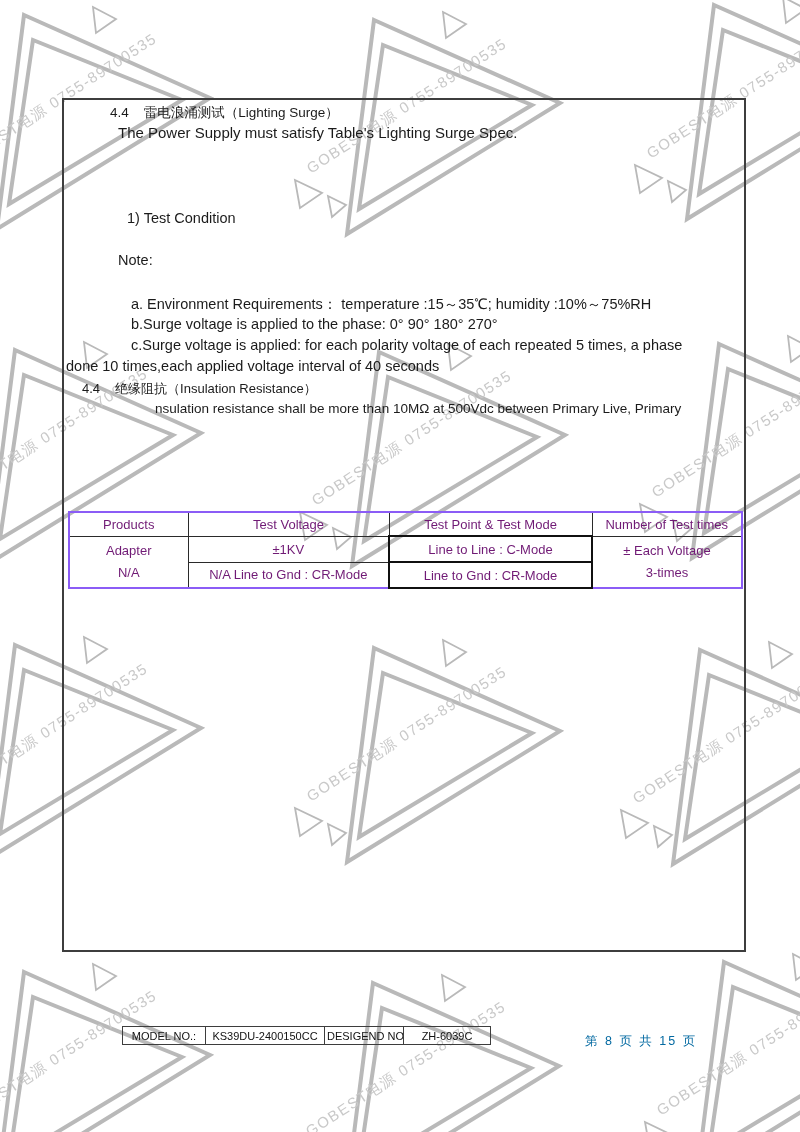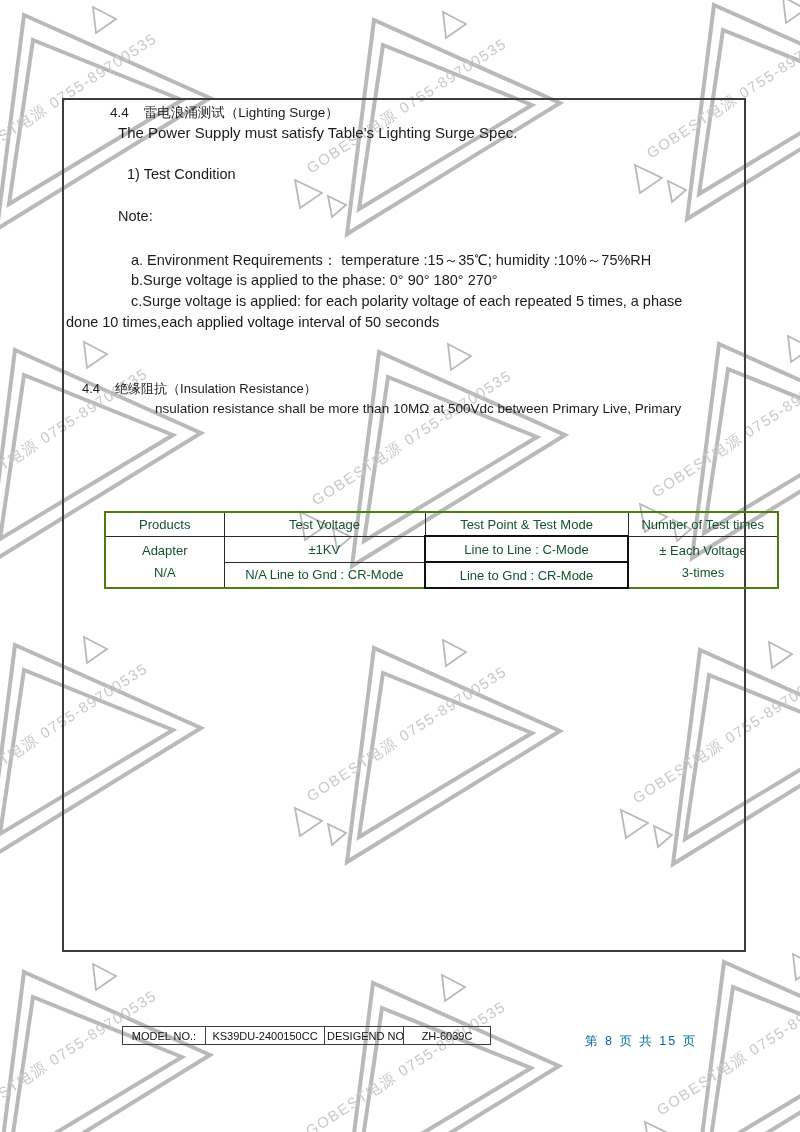--- a/index.html
+++ b/index.html
@@ -10,30 +10,29 @@
   }
   .wm-layer { position:absolute; left:0; top:0; width:800px; height:1132px; z-index:0; }
   .frame {
     position:absolute; left:62px; top:98px; width:680px; height:850px;
     border:2px solid #3d3d3d; z-index:1; background:transparent;
   }
   .t { position:absolute; white-space:nowrap; z-index:2; }
   .h-num { display:inline-block; margin-right:15px; }
   .s-heading   { font-size:13.5px;margin-left:28px; }
   .s-intro     { font-size:15px; }
-  .s-line      { font-size:14.5px; }
+  .s-line      { font-size:14.5px;margin-top:44px; }
   .ins-heading { font-size:13px; }
   .ins-body    { font-size:13.5px; }
 
   table.spec {
     position:absolute; left:68px; top:511px; z-index:2;
     border-collapse:collapse; table-layout:fixed; width:673px;
-    font-size:13px; text-align:center; color:#14532d;
-    border:2px solid #4d7c0f;
-    margin-left:36px;
+    font-size:13px; text-align:center; color:#701a75;
+    border:2px solid #8b5cf6;
   }
   table.spec th, table.spec td {
     border:1px solid #2a2a2a; font-weight:normal; padding:0 3px;
     overflow:hidden;
   }
   table.spec tr.hdr th { height:22px; }
   table.spec tr.r1 td, table.spec tr.r2 td { height:24px;text-align:center; }
   table.spec td.bold-cell { border:2.5px solid #101010; }
   .cell-2line div { line-height:22px; }
 
@@ -83,21 +82,21 @@
 
   <div class="t s-heading" style="left:82px; top:104px;">
     <span class="h-num">4.4</span><span>雷电浪涌测试（Lighting Surge）</span>
   </div>
   <div class="t s-intro" style="left:118px; top:124px;">The Power Supply must satisfy Table's Lighting Surge Spec.</div>
   <div class="t s-line" style="left:127px; top:166px;">1) Test Condition</div>
   <div class="t s-line" style="left:118px; top:208px;">Note:</div>
   <div class="t s-line" style="left:131px; top:251px;">a. Environment Requirements：  temperature :15～35℃; humidity :10%～75%RH</div>
   <div class="t s-line" style="left:131px; top:272px;">b.Surge voltage is applied to the phase: 0° 90° 180° 270°</div>
   <div class="t s-line" style="left:131px; top:293px;text-align:center;">c.Surge voltage is applied: for each polarity voltage of each repeated 5 times, a phase</div>
-  <div class="t s-line" style="left:66px; top:314px;">done 10 times,each applied voltage interval of 50 seconds</div>
+  <div class="t s-line" style="left:66px; top:314px;">done 10 times,each applied voltage interval of 40 seconds</div>
 
   <div class="t ins-heading" style="left:82px; top:380px;">
     <span class="h-num">4.4</span><span>绝缘阻抗（Insulation Resistance）</span>
   </div>
   <div class="t ins-body" style="left:155px; top:401px;">nsulation resistance shall be more than 10MΩ at 500Vdc between Primary Live, Primary</div>
 
   <table class="spec">
     <colgroup>
         <col style="width:119px">
         <col style="width:201px">

